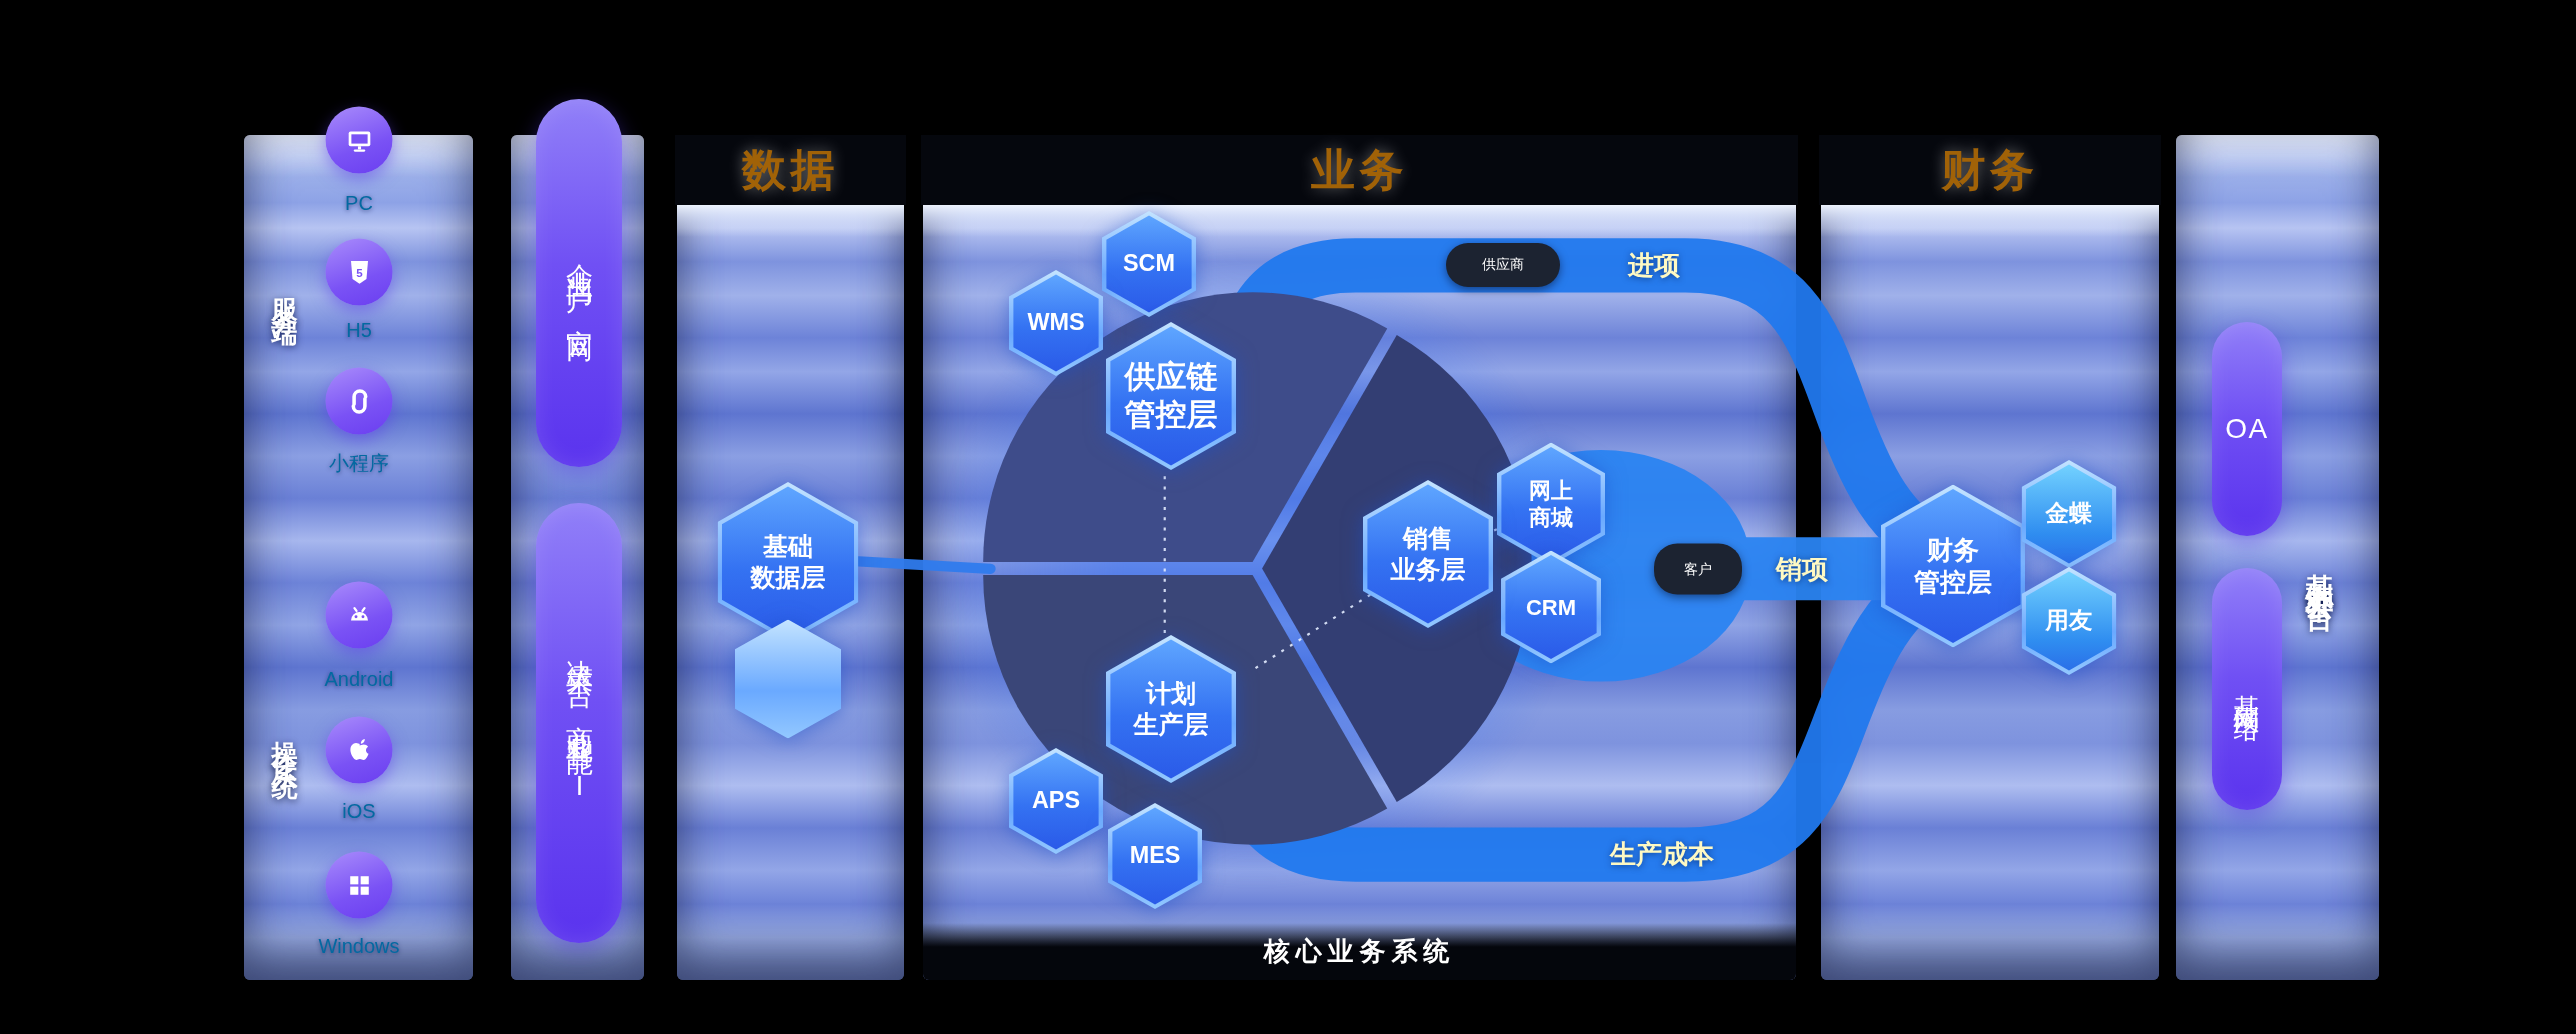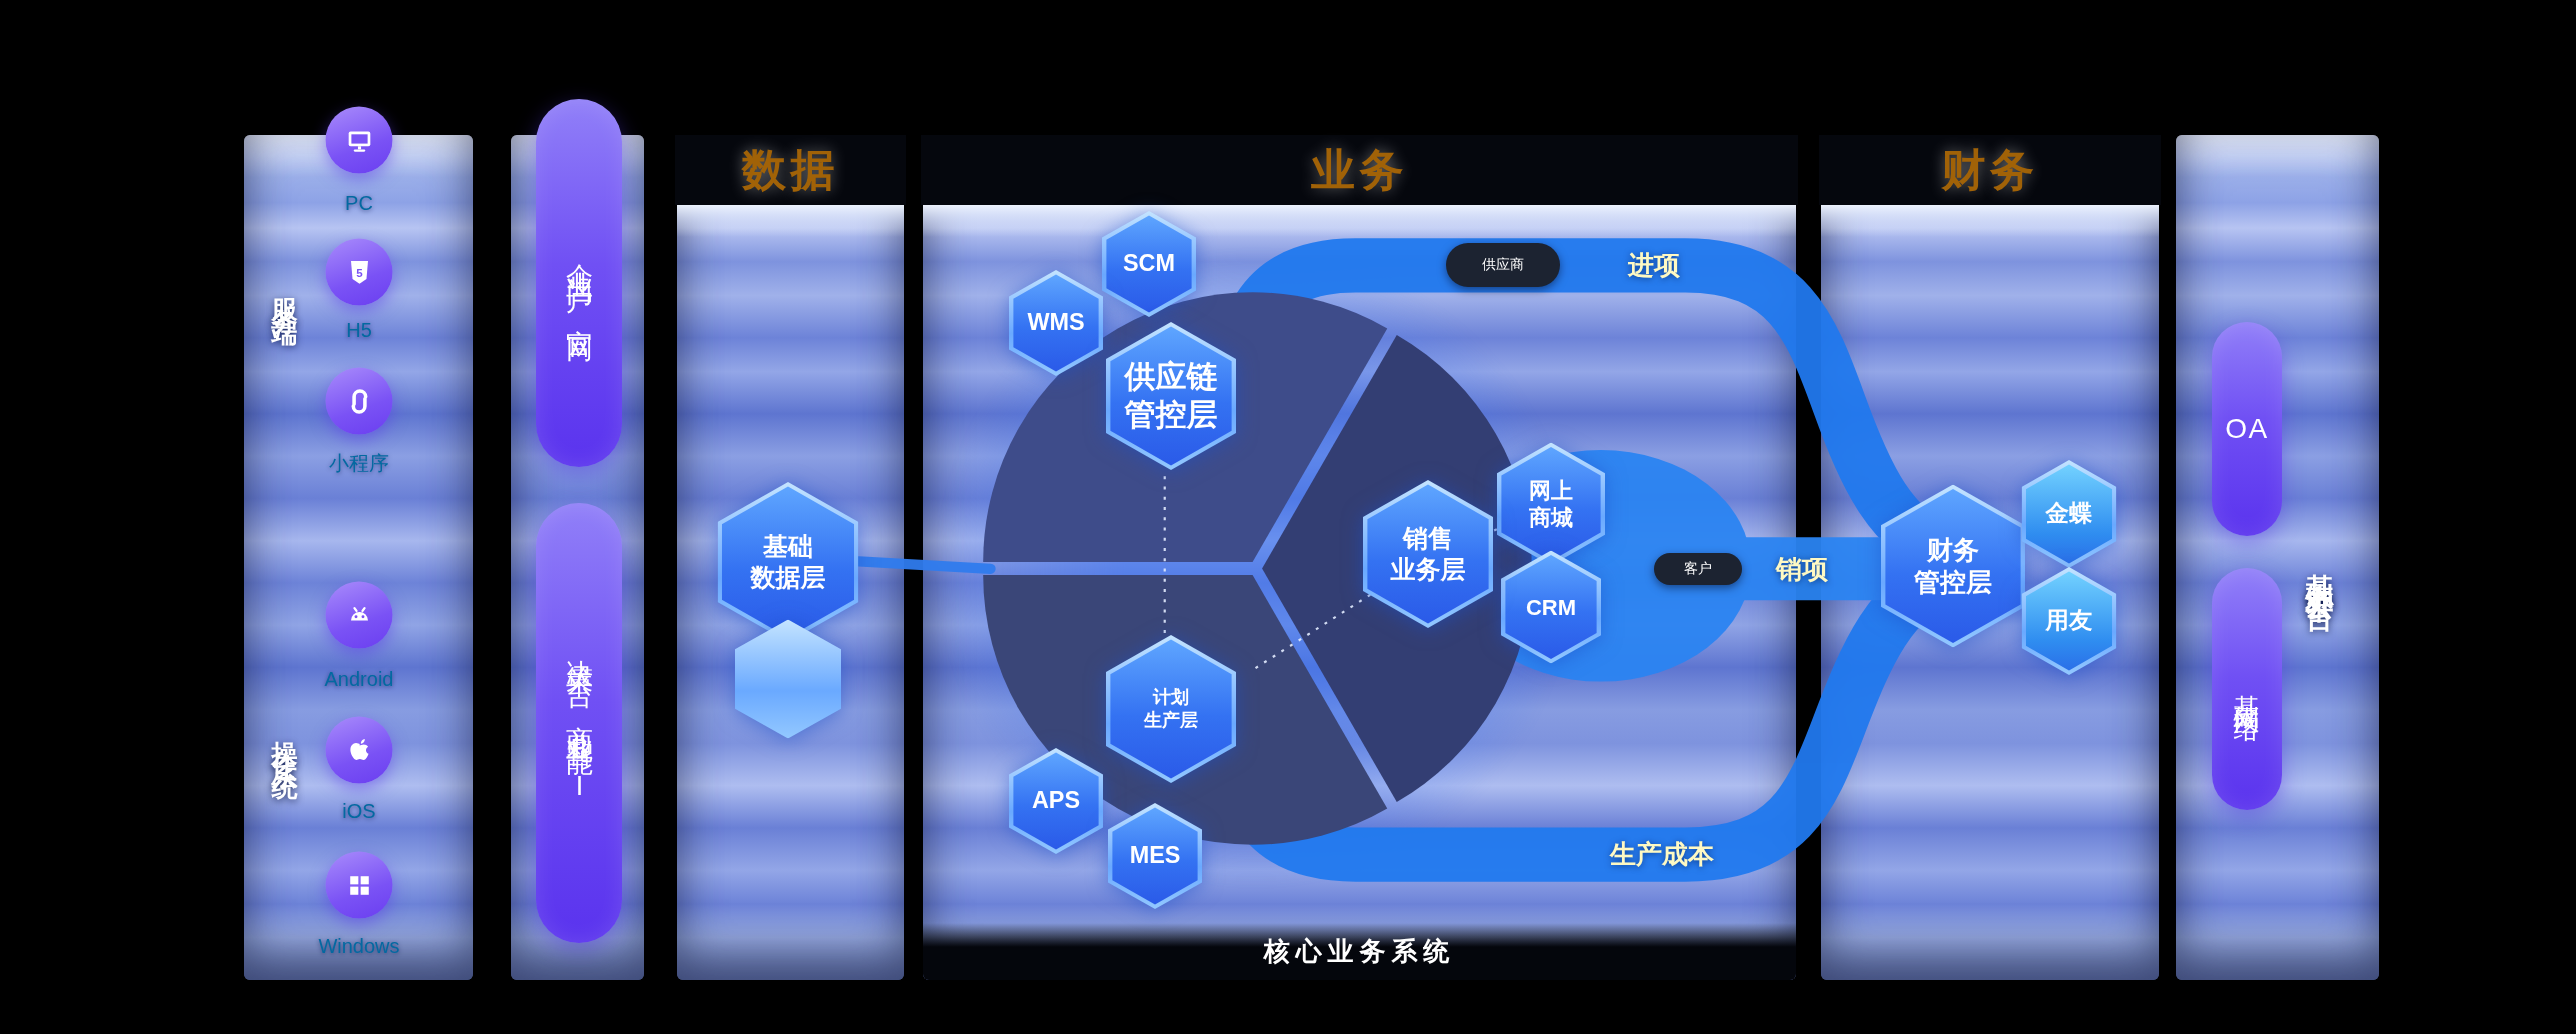--- a/index.html
+++ b/index.html
@@ -258,32 +258,32 @@
   </div>
   <div class="hex ctr" style="left:1428px;top:554px;width:130px;height:148px">
     <div class="hb"></div>
     <div class="hf" style="font-size:25px">
       <span>销售</span>
       <span>业务层</span>
     </div>
   </div>
   <div class="hex ctr" style="left:1171px;top:709px;width:130px;height:148px">
     <div class="hb"></div>
-    <div class="hf" style="font-size:18px">
+    <div class="hf" style="font-size:25px">
       <span>计划</span>
       <span>生产层</span>
     </div>
   </div>
 
   <div class="flow-pill ctr" style="left:1503px;top:265px;width:114px;height:44px">
     <span>供应商</span>
   </div>
   <div class="flow-label ctr" style="left:1654px;top:265px">进项</div>
 
-  <div class="flow-pill ctr" style="left:1698px;top:569px;width:88px;height:32px">
+  <div class="flow-pill ctr" style="left:1698px;top:569px;width:88px;height:51px">
     <span>客户</span>
   </div>
   <div class="flow-label ctr" style="left:1802px;top:569px">销项</div>
 
   <div class="flow-label ctr" style="left:1662px;top:854px">生产成本</div>
 
   <div class="hex ctr" style="left:1953px;top:566px;width:144px;height:163px">
     <div class="hb"></div>
     <div class="hf" style="font-size:26px">
       <span>财务</span>

